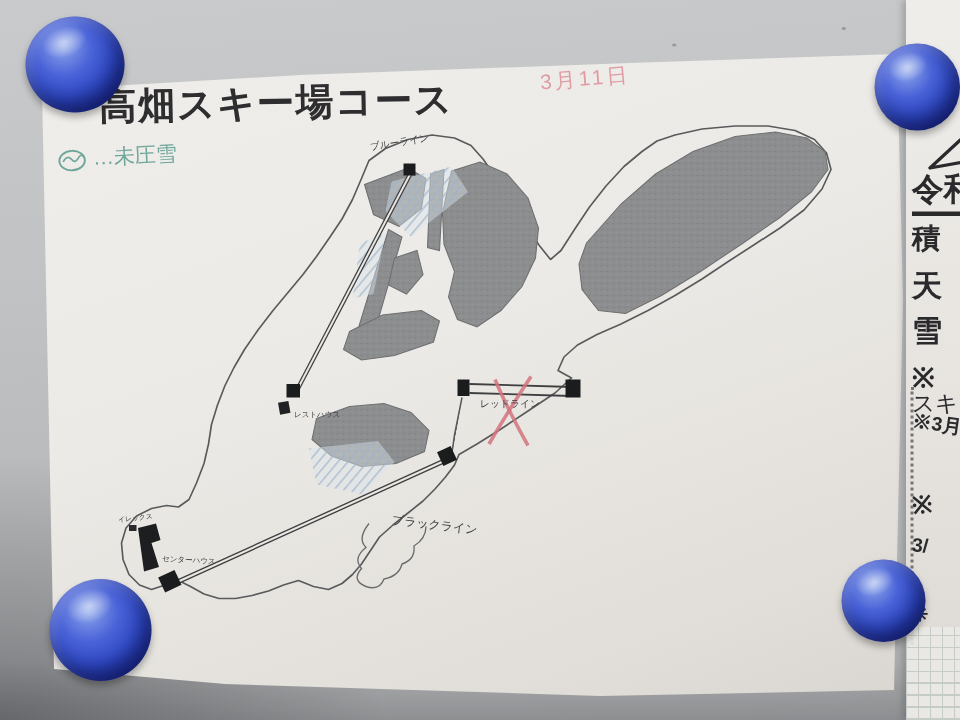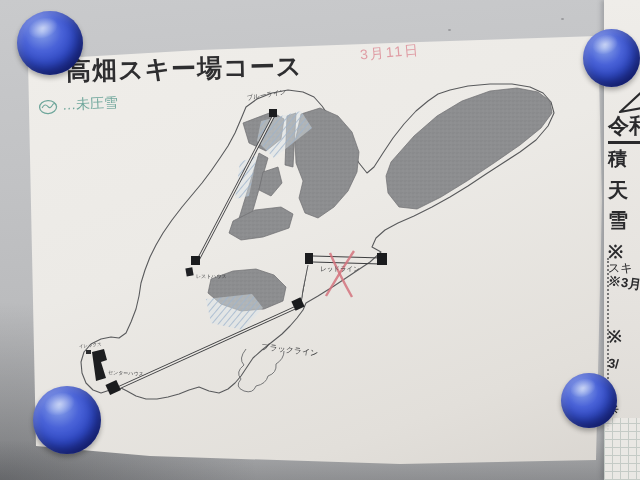--- a/index.html
+++ b/index.html
@@ -28,21 +28,21 @@
 
   
   .strip{position:absolute;left:604px;top:0;width:36px;height:480px;overflow:hidden;
          background:linear-gradient(180deg,#efede9,#e6e3df 60%,#dcd9d4);box-shadow:-3px 0 4px rgba(60,62,66,.25);}
   .strip .row{position:absolute;left:4px;color:var(--strip-ink);white-space:nowrap;}
   .r-heading{top:112px;font-size:21px;font-weight:700;border-bottom:3px solid var(--strip-ink);padding-bottom:1px;}
   .r-item1{top:146px;font-size:19px;font-weight:600;}
   .r-item2{top:177px;font-size:20px;font-weight:600;}
   .r-item3{top:207px;font-size:20px;font-weight:600;}
   .r-mark1{top:239px;font-size:18px;font-weight:700;}
-  .r-ski{top:260px;left:9px;font-size:12px;}
+  .r-ski{top:260px;left:9px;font-size:15px;}
   .r-march{top:274px;font-size:13px;transform:rotate(8deg);font-weight:600;}
   .r-mark2{top:325px;font-size:16px;font-weight:700;transform:rotate(-6deg);}
   .r-datefrag{top:356px;font-size:13px;transform:rotate(5deg);font-weight:600;}
   .r-flower{top:402px;left:14px;font-size:13px;font-weight:700;}
   .dotted-line{position:absolute;left:3px;top:258px;height:172px;width:0;border-left:2px dotted #3a3a3c;opacity:.65;}
   .grid-paper{position:absolute;left:0;top:418px;width:36px;height:62px;background:
       repeating-linear-gradient(0deg,#c3cac5 0 1px,transparent 1px 8px),
       repeating-linear-gradient(90deg,#c3cac5 0 1px,transparent 1px 8px),#eceae6;opacity:.9;}
   .tri-icon{position:absolute;left:12px;top:86px;}
 

